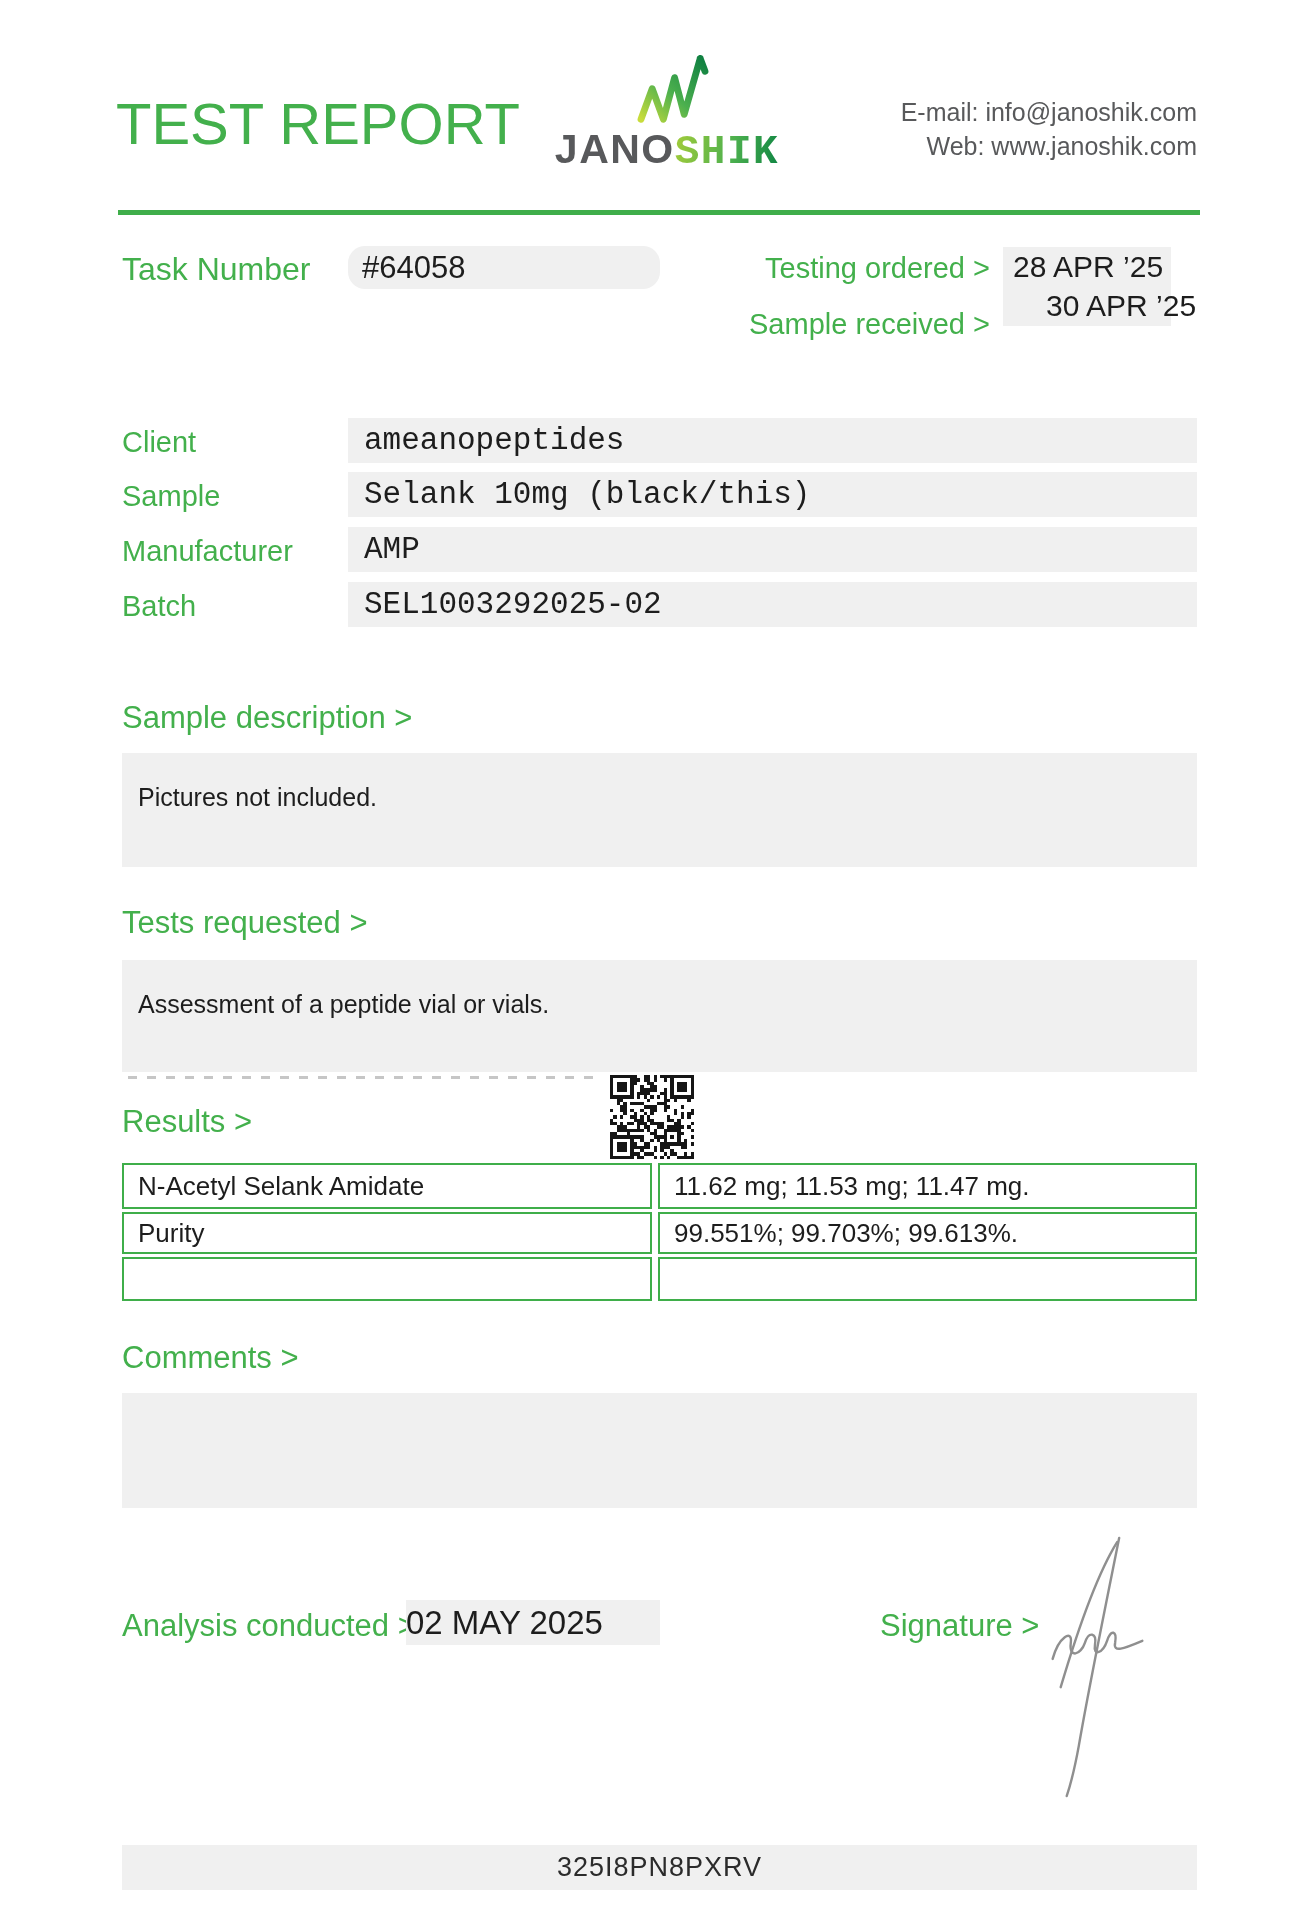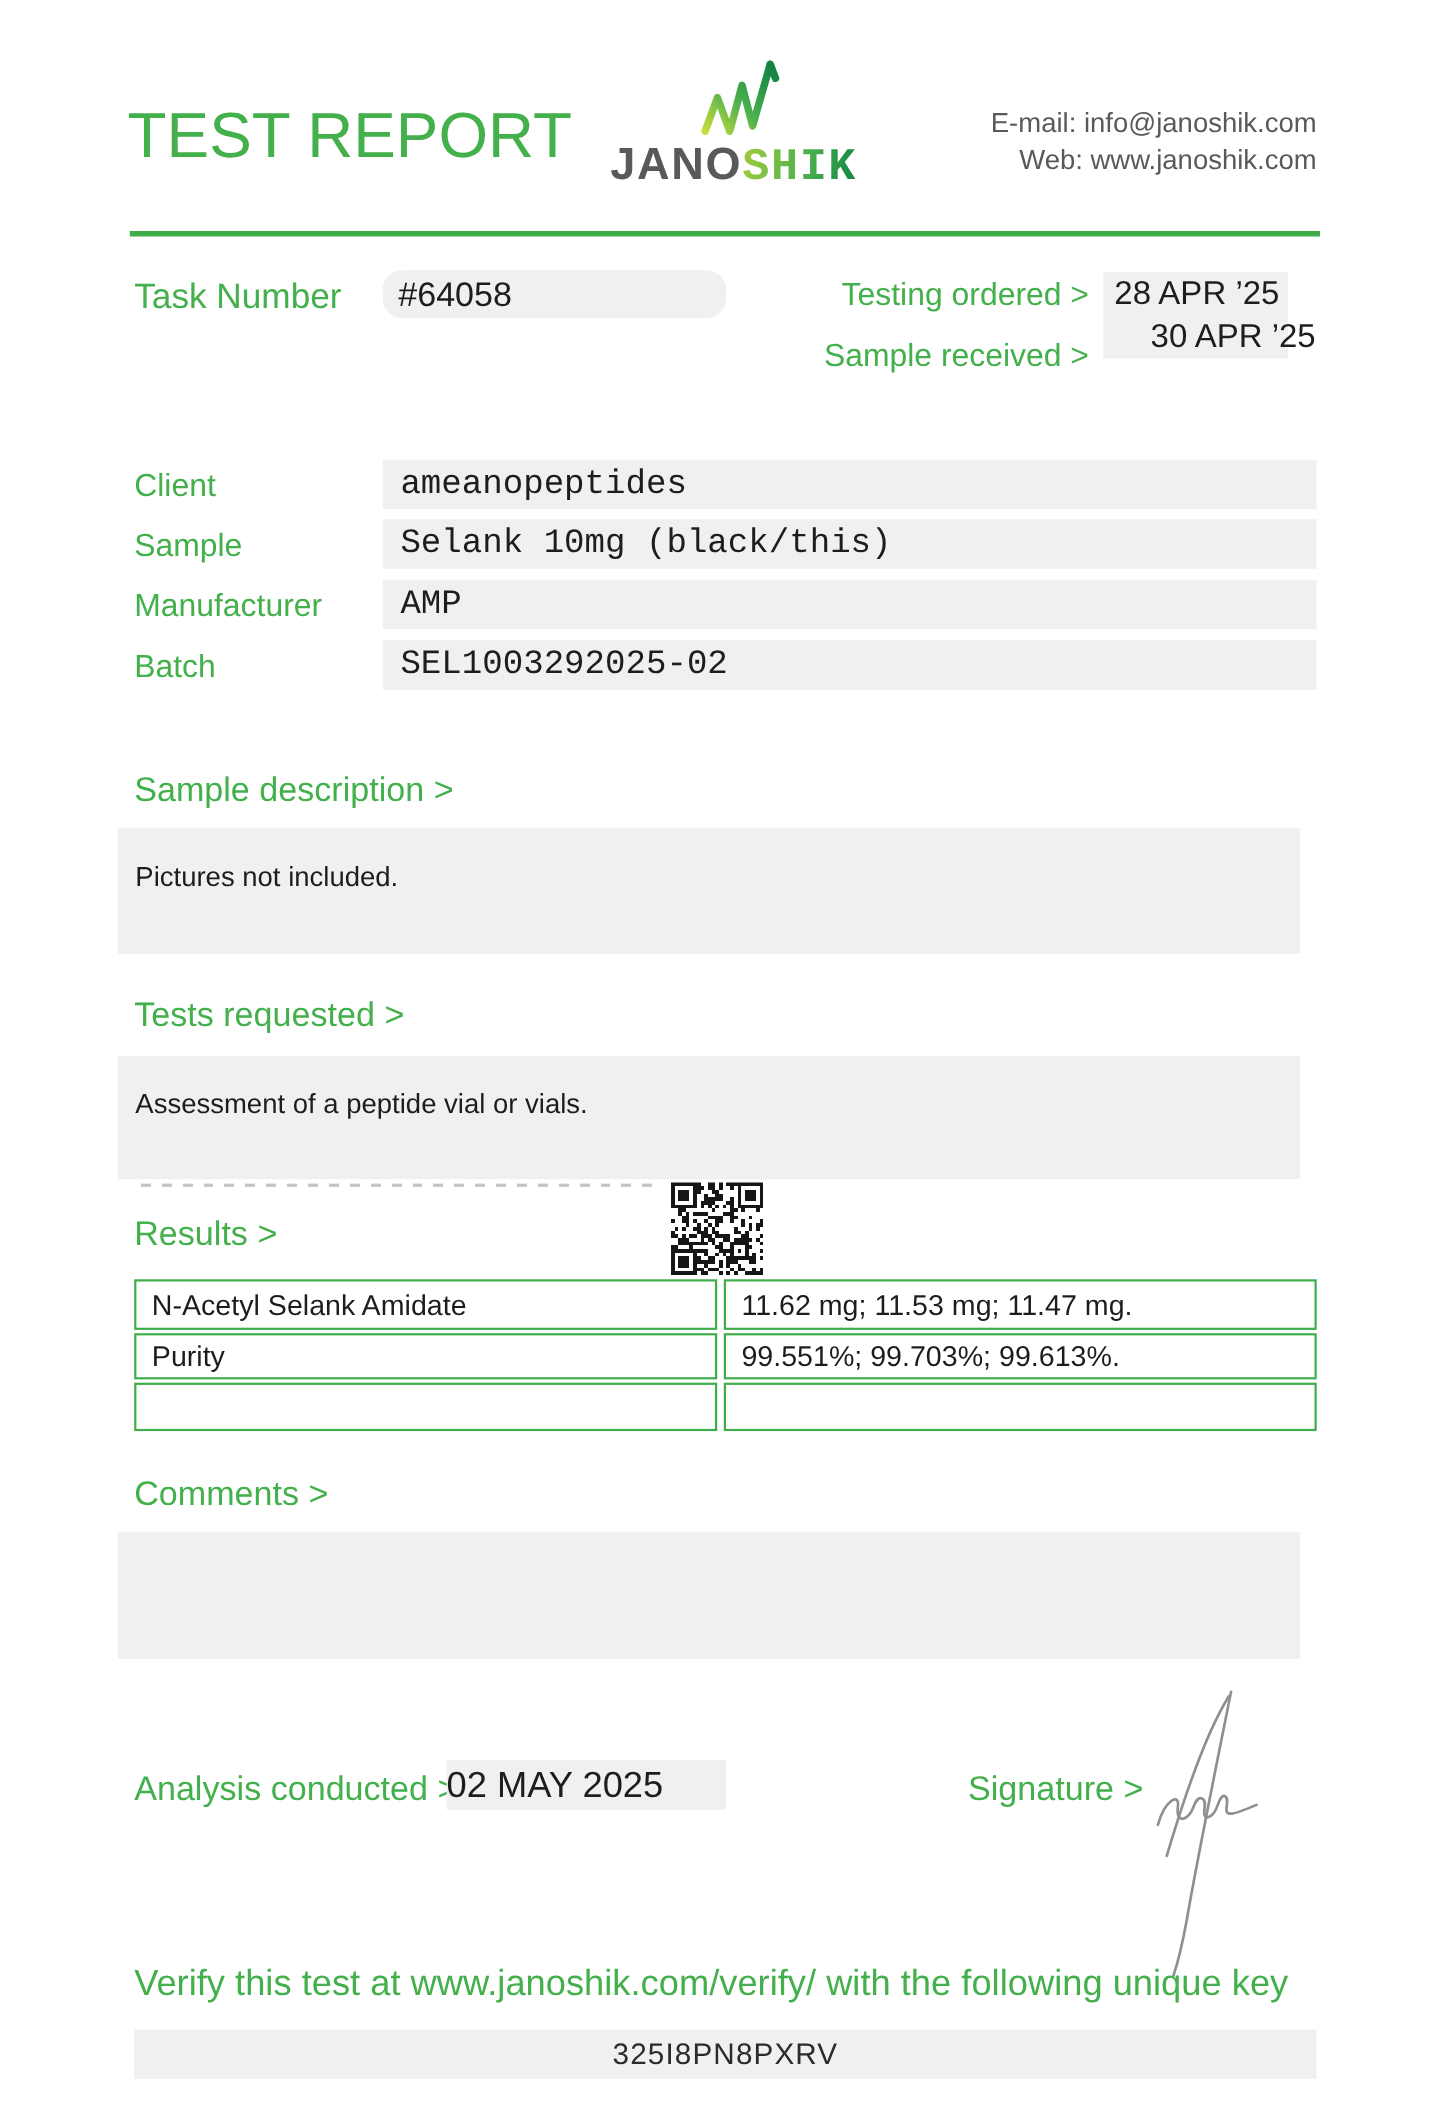--- a/index.html
+++ b/index.html
@@ -37,21 +37,21 @@
   .date-label.r1{left:698px;top:252px;}
   .date-label.r2{left:698px;top:308px;}
   .date-box{left:1003px;width:168px;height:40px;background:var(--box);font-size:30px;line-height:40px;padding-left:10px;box-sizing:border-box;white-space:nowrap;}
   .date-box.r1{top:247px;}
   .date-box.r2{top:286px;padding-left:43px;}
   
   .info-label{left:122px;font-size:29px;white-space:nowrap;}
   .info-box{left:348px;width:849px;height:45px;background:var(--box);font-size:31px;line-height:45px;padding-left:16px;box-sizing:border-box;white-space:nowrap;font-family:Liberation Mono, monospace;}
   
   .sec-title{left:122px;font-size:31px;white-space:nowrap;}
-  .sec-box{left:107px;width:1075px;background:var(--box);font-size:25px;padding:30px 16px;box-sizing:border-box;}
+  .sec-box{left:122px;width:1075px;background:var(--box);font-size:25px;padding:30px 16px;box-sizing:border-box;}
   .dotted{left:128px;top:1076px;width:472px;height:3px;
     background:repeating-linear-gradient(90deg,#c6c6c6 0 9px,transparent 9px 19px);}
   .qr{left:610px;top:1075px;width:84px;height:84px;}
   
   .cell{background:#fff;border:2px solid var(--green-line);box-sizing:border-box;font-size:26px;padding-left:14px;white-space:nowrap;overflow:hidden;}
   .cell.c1{left:122px;width:530px;}
   .cell.c2{left:658px;width:539px;}
   .cell.r1{top:1163px;height:46px;line-height:42px;}
   .cell.r2{top:1212px;height:42px;line-height:38px;}
   .cell.r3{top:1257px;height:44px;line-height:40px;}
@@ -456,16 +456,15 @@
   <div class="abs signature-label green">Signature &gt;</div>
 
   <svg class="abs signature" viewBox="0 0 100 260">
     <g fill="none" stroke="#8f8f8f" stroke-width="2.4" stroke-linecap="round">
       <path d="M70 2 C 58 62, 40 150, 30 208 C 26 230, 22 246, 18 258"></path>
       <path d="M12 150 C 28 96, 48 38, 68 6"></path>
       <path d="M4 122 C 10 100, 24 92, 22 106 C 20 122, 32 118, 36 106 C 40 94, 48 96, 46 108 C 44 120, 54 116, 58 104 C 62 92, 68 94, 66 106 C 64 116, 74 112, 93 104"></path>
     </g>
   </svg>
 
-  <div class="abs verify">Verify this test at www.janoshik.com/verify/ with the following unique key</div>
   <div class="abs key-box">325I8PN8PXRV</div>
 
 </div>
 
 </body></html>

